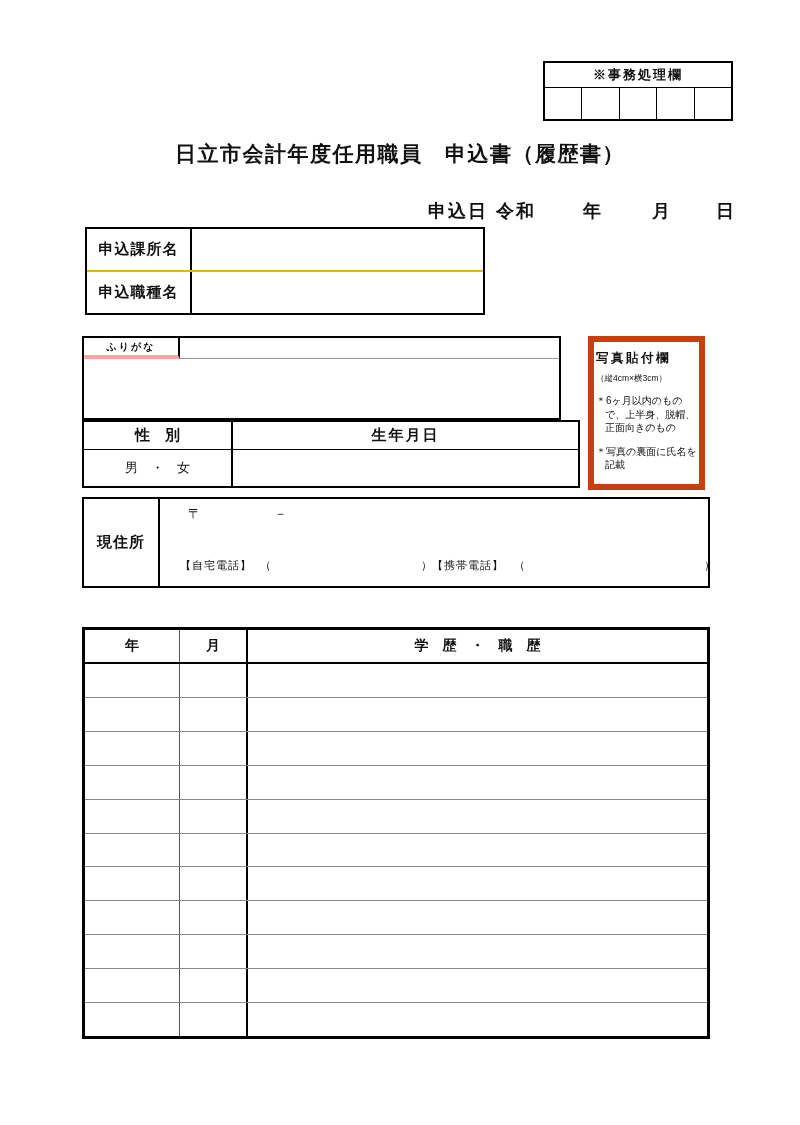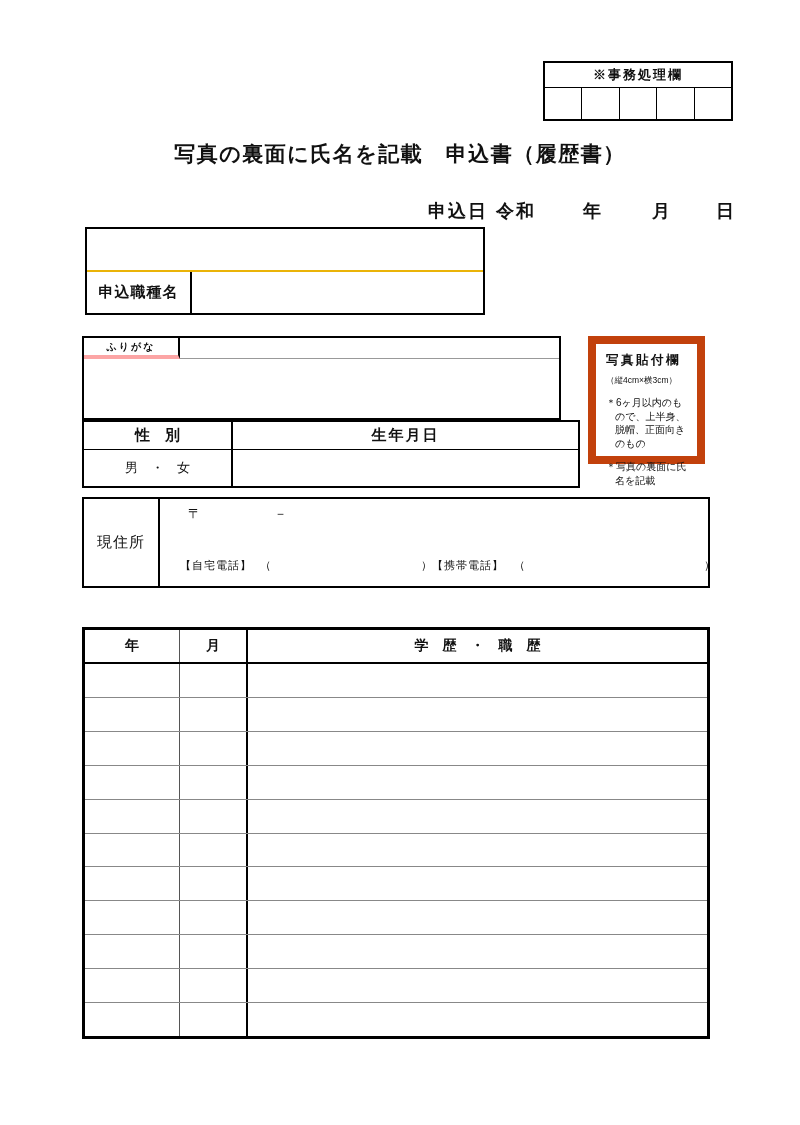--- a/index.html
+++ b/index.html
@@ -38,28 +38,28 @@
   .name-value{font-size:14px;padding-left:10px;display:flex;align-items:center;}
 
   
   .sex-table{left:82px;top:420px;width:498px;height:68px;border:2px solid #000;display:grid;grid-template-columns:149px 1fr;grid-template-rows:28px 1fr;}
   .sex-head{border-right:2px solid #000;border-bottom:1px solid #000;font-size:15px;font-weight:bold;}
   .birth-head{border-bottom:1px solid #000;font-size:15px;font-weight:bold;letter-spacing:2px;}
   .sex-value{border-right:2px solid #000;font-size:13px;}
   .birth-value{font-size:13px;display:flex;align-items:center;padding-left:12px;letter-spacing:3px;}
 
   
-  .photo-box{left:588px;top:336px;width:117px;height:128px;border:8px solid #c2410c;padding:8px 10px;font-size:10px;line-height:1.35;}
+  .photo-box{left:588px;top:336px;width:117px;height:154px;border:6px solid #c2410c;padding:8px 2px;font-size:10px;line-height:1.35;}
   .photo-title{font-size:12.5px;font-weight:bold;letter-spacing:2.5px;white-space:nowrap;}
   .photo-size{font-size:8.5px;margin-top:6px;white-space:nowrap;}
   .photo-note{margin-top:10px;padding-left:9px;text-indent:-9px;font-size:10px;}
 
   
   .addr-table{left:82px;top:497px;width:628px;height:91px;border:2px solid #000;display:grid;grid-template-columns:76px 1fr;}
-  .addr-label{border-right:2px solid #000;font-size:15px;font-weight:normal;letter-spacing:1px;}
+  .addr-label{border-right:2px solid #000;font-size:15px;font-weight:bold;letter-spacing:1px;}
   .addr-content{position:relative;}
   .postal-mark{position:absolute;left:28px;top:6px;font-size:13px;}
   .postal-sep{position:absolute;left:114px;top:6px;font-size:13px;}
   .phone-line{position:absolute;left:0;bottom:12px;width:100%;height:16px;font-size:11px;}
   .phone-line span{position:absolute;white-space:nowrap;letter-spacing:1px;margin-left:8px;}
   .ph-home-label{left:12px;}
   .ph-home-open{left:92px;}
   .ph-home-close{left:253px;}
   .ph-mobile-label{left:264px;}
   .ph-mobile-open{left:346px;}
@@ -84,32 +84,33 @@
   <div class="admin-head flexc">※事務処理欄</div>
   <div class="admin-cells">
       <div class="admin-cell"></div>
       <div class="admin-cell"></div>
       <div class="admin-cell"></div>
       <div class="admin-cell"></div>
       <div class="admin-cell"></div>
     </div>
 </div>
 
-<div class="abs doc-title">写真の裏面に氏名を記載　申込書（履歴書）</div>
+<div class="abs doc-title">日立市会計年度任用職員　申込書（履歴書）</div>
 
 <div>
   <span class="date-span" style="left:428px">申込日</span>
   <span class="date-span" style="left:496px">令和</span>
   <span class="date-span" style="left:583px">年</span>
   <span class="date-span" style="left:652px">月</span>
   <span class="date-span" style="left:716px">日</span>
 </div>
 
 <div class="abs apply-table">
   <div class="apply-row">
+    <div class="apply-label flexc">申込課所名</div>
     <div class="apply-value"></div>
   </div>
   <div class="apply-row">
     <div class="apply-label flexc">申込職種名</div>
     <div class="apply-value"></div>
   </div>
 </div>
 
 <div class="abs name-table">
   <div class="furigana-label flexc">ふりがな</div>

